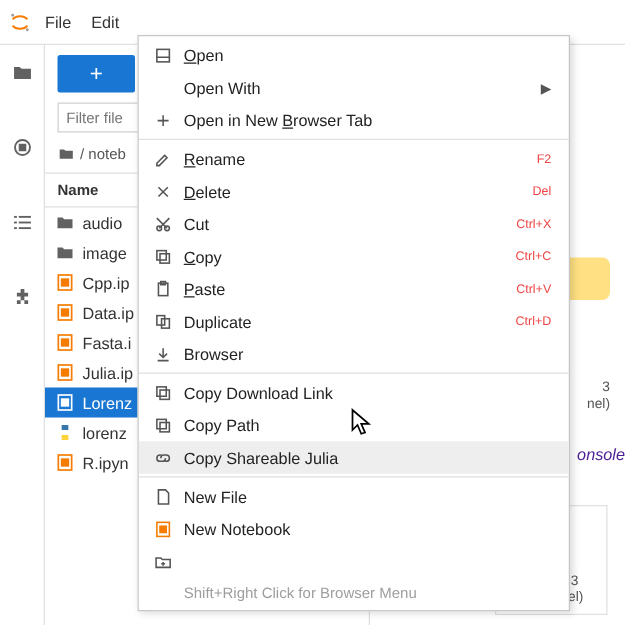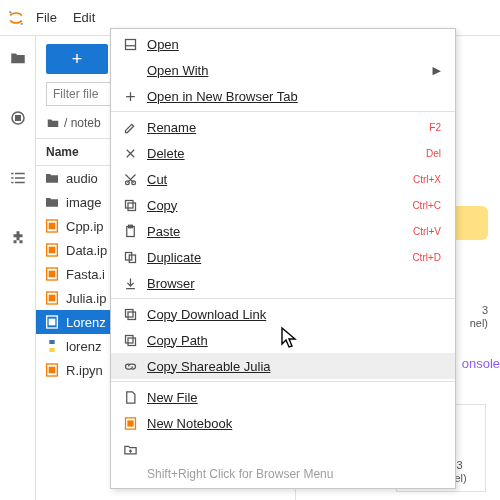--- a/index.html
+++ b/index.html
@@ -21,26 +21,26 @@
   .file-list { overflow: hidden; }
   .file-row { display: flex; align-items: center; height: 24px; padding: 0 8px; gap: 6px; font-size: 13px; color: #333; }
   .file-row.selected { background: #1976d2; color: #fff; }
   .file-row .ficon { width: 16px; height: 16px; display:flex;align-items:center;justify-content:center;}
   .content { flex: 1; position: relative; background: #fff; }
   .launcher-card { position:absolute; right:14px; bottom:16px; border:1px solid #e0e0e0; padding:10px 8px 6px 8px; text-align:center; width:90px;}
   .launcher-card .ic{width:40px;height:40px;margin:0 auto 4px auto;}
   .launcher-card .lbl{font-size:11px;color:#555;line-height:1.2;}
   .right-pill{position:absolute; right:12px; top:230px; background:#ffe082; width:40px; height:34px; border-radius:6px;}
   .right-text{position:absolute; right:12px; top:268px; font-size:11px; color:#555; text-align:right; line-height:1.2;}
-  .console-strip{position:absolute; right:0; top:320px; font-size:13px; color:#8b5cf6;}
+  .console-strip{position:absolute; right:0; top:320px; font-size:13px; color:#4c1d95;font-style:italic;}
   
   .ctx { position: absolute; left: 110px; top: 28px; width: 346px; background: #fff; border: 1px solid #c7c7c7; box-shadow: 2px 2px 6px rgba(0,0,0,.15); z-index: 50; padding: 2px 0;}
   .ctx-row { display: flex; align-items: center; height: 26px; padding: 0 14px 0 10px; font-size: 13px; color: #232323; }
   .ctx-row .ci { width: 18px; height: 18px; margin-right: 8px; display:flex;align-items:center;justify-content:center; color:#555;}
-  .ctx-row .lbl { flex: 1; text-decoration: underline; }
+  .ctx-row .lbl { flex: 1; }
   .ctx-row .lbl u { text-decoration: underline; }
   .ctx-row .sc { color: #ef4444; font-size: 10px; }
   .ctx-row.hover { background: #eeeeee; }
   .ctx-row.hint { color: #9e9e9e; font-size: 12px; padding-left: 36px; height:24px;}
   .ctx-sep { height: 1px; background: #e0e0e0; margin: 2px 0; }
   .ctx-row .sub { color:#555; font-size:11px;}
   
   .cursor { position: absolute; left: 280px; top: 326px; z-index: 60; pointer-events:none;}
   
   svg { display:block; }

